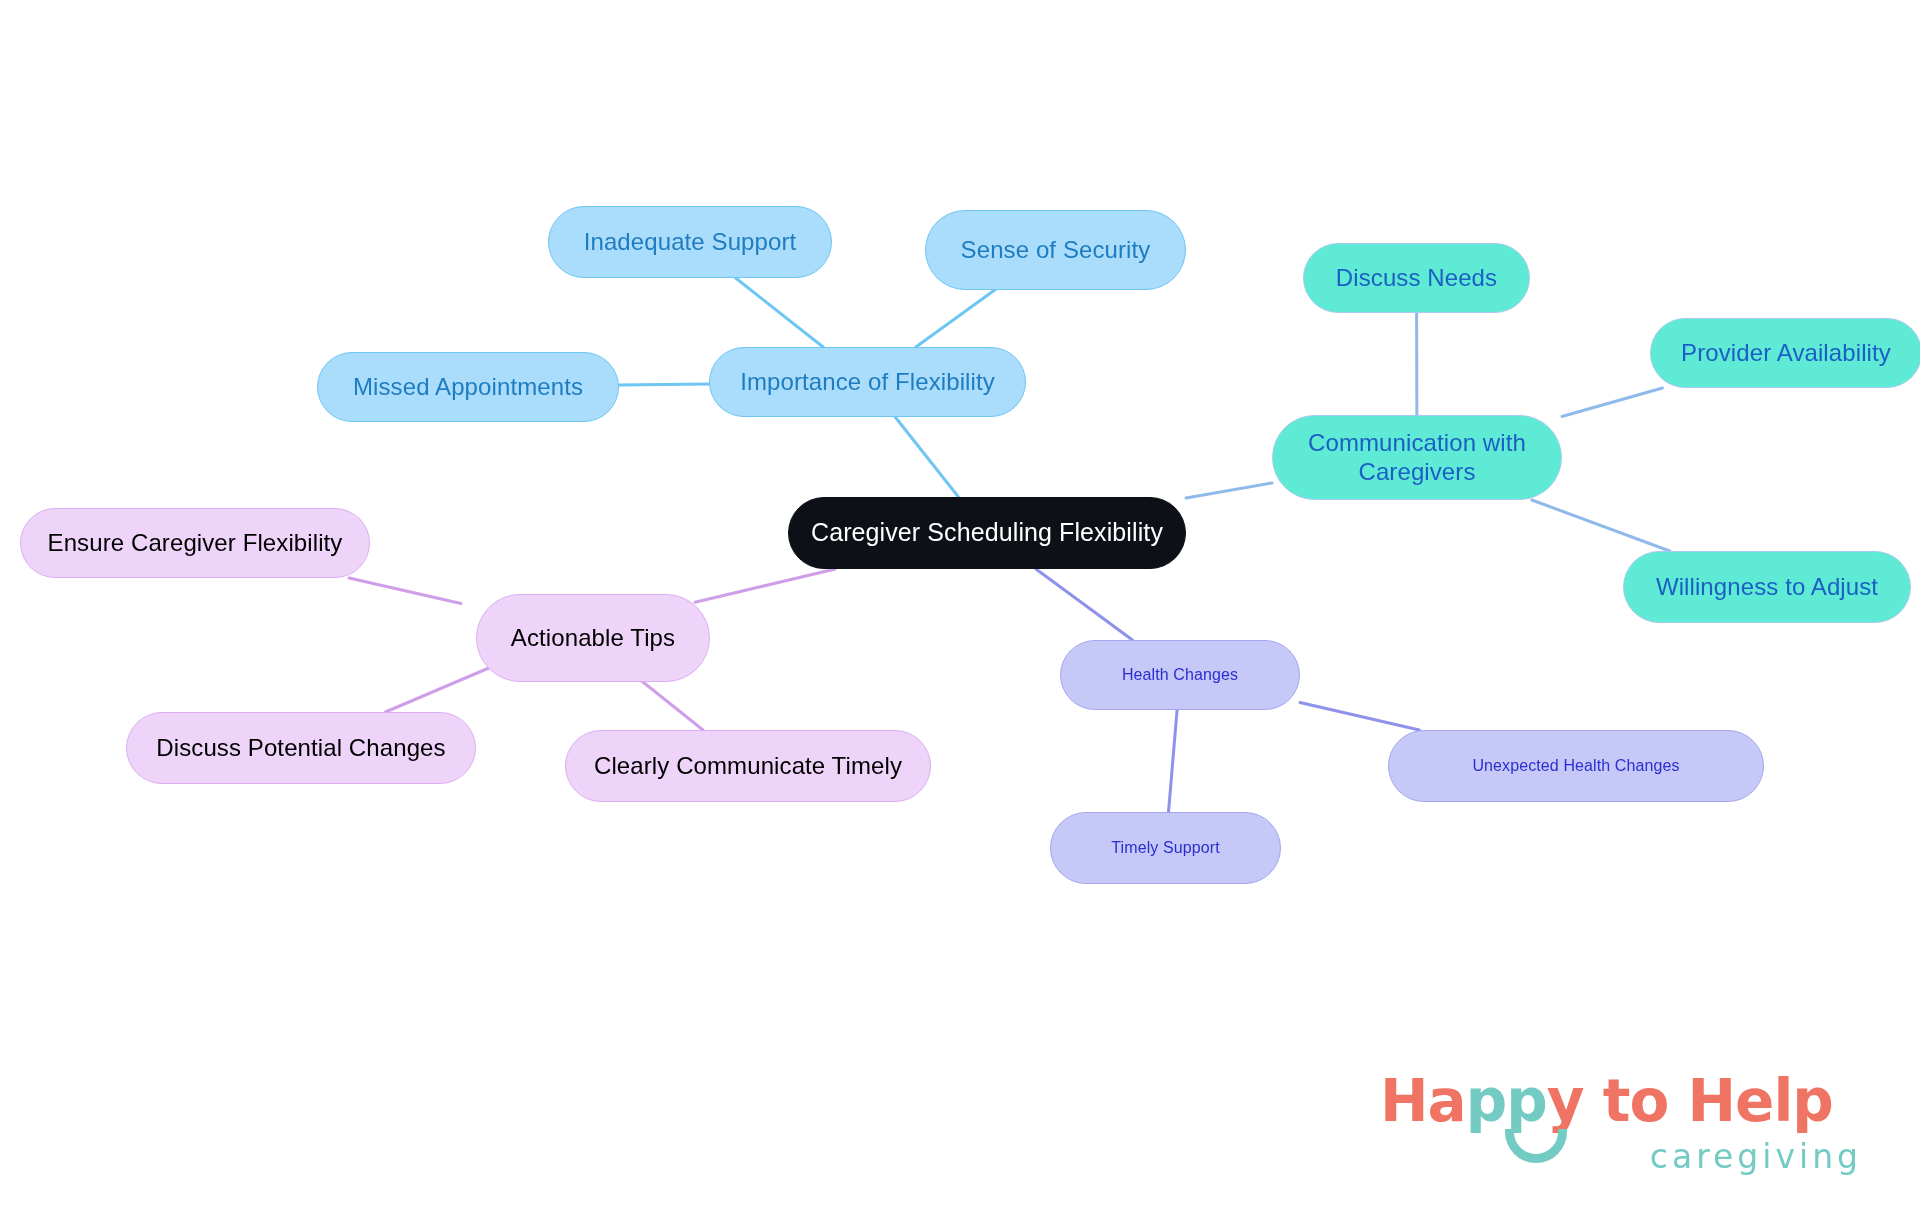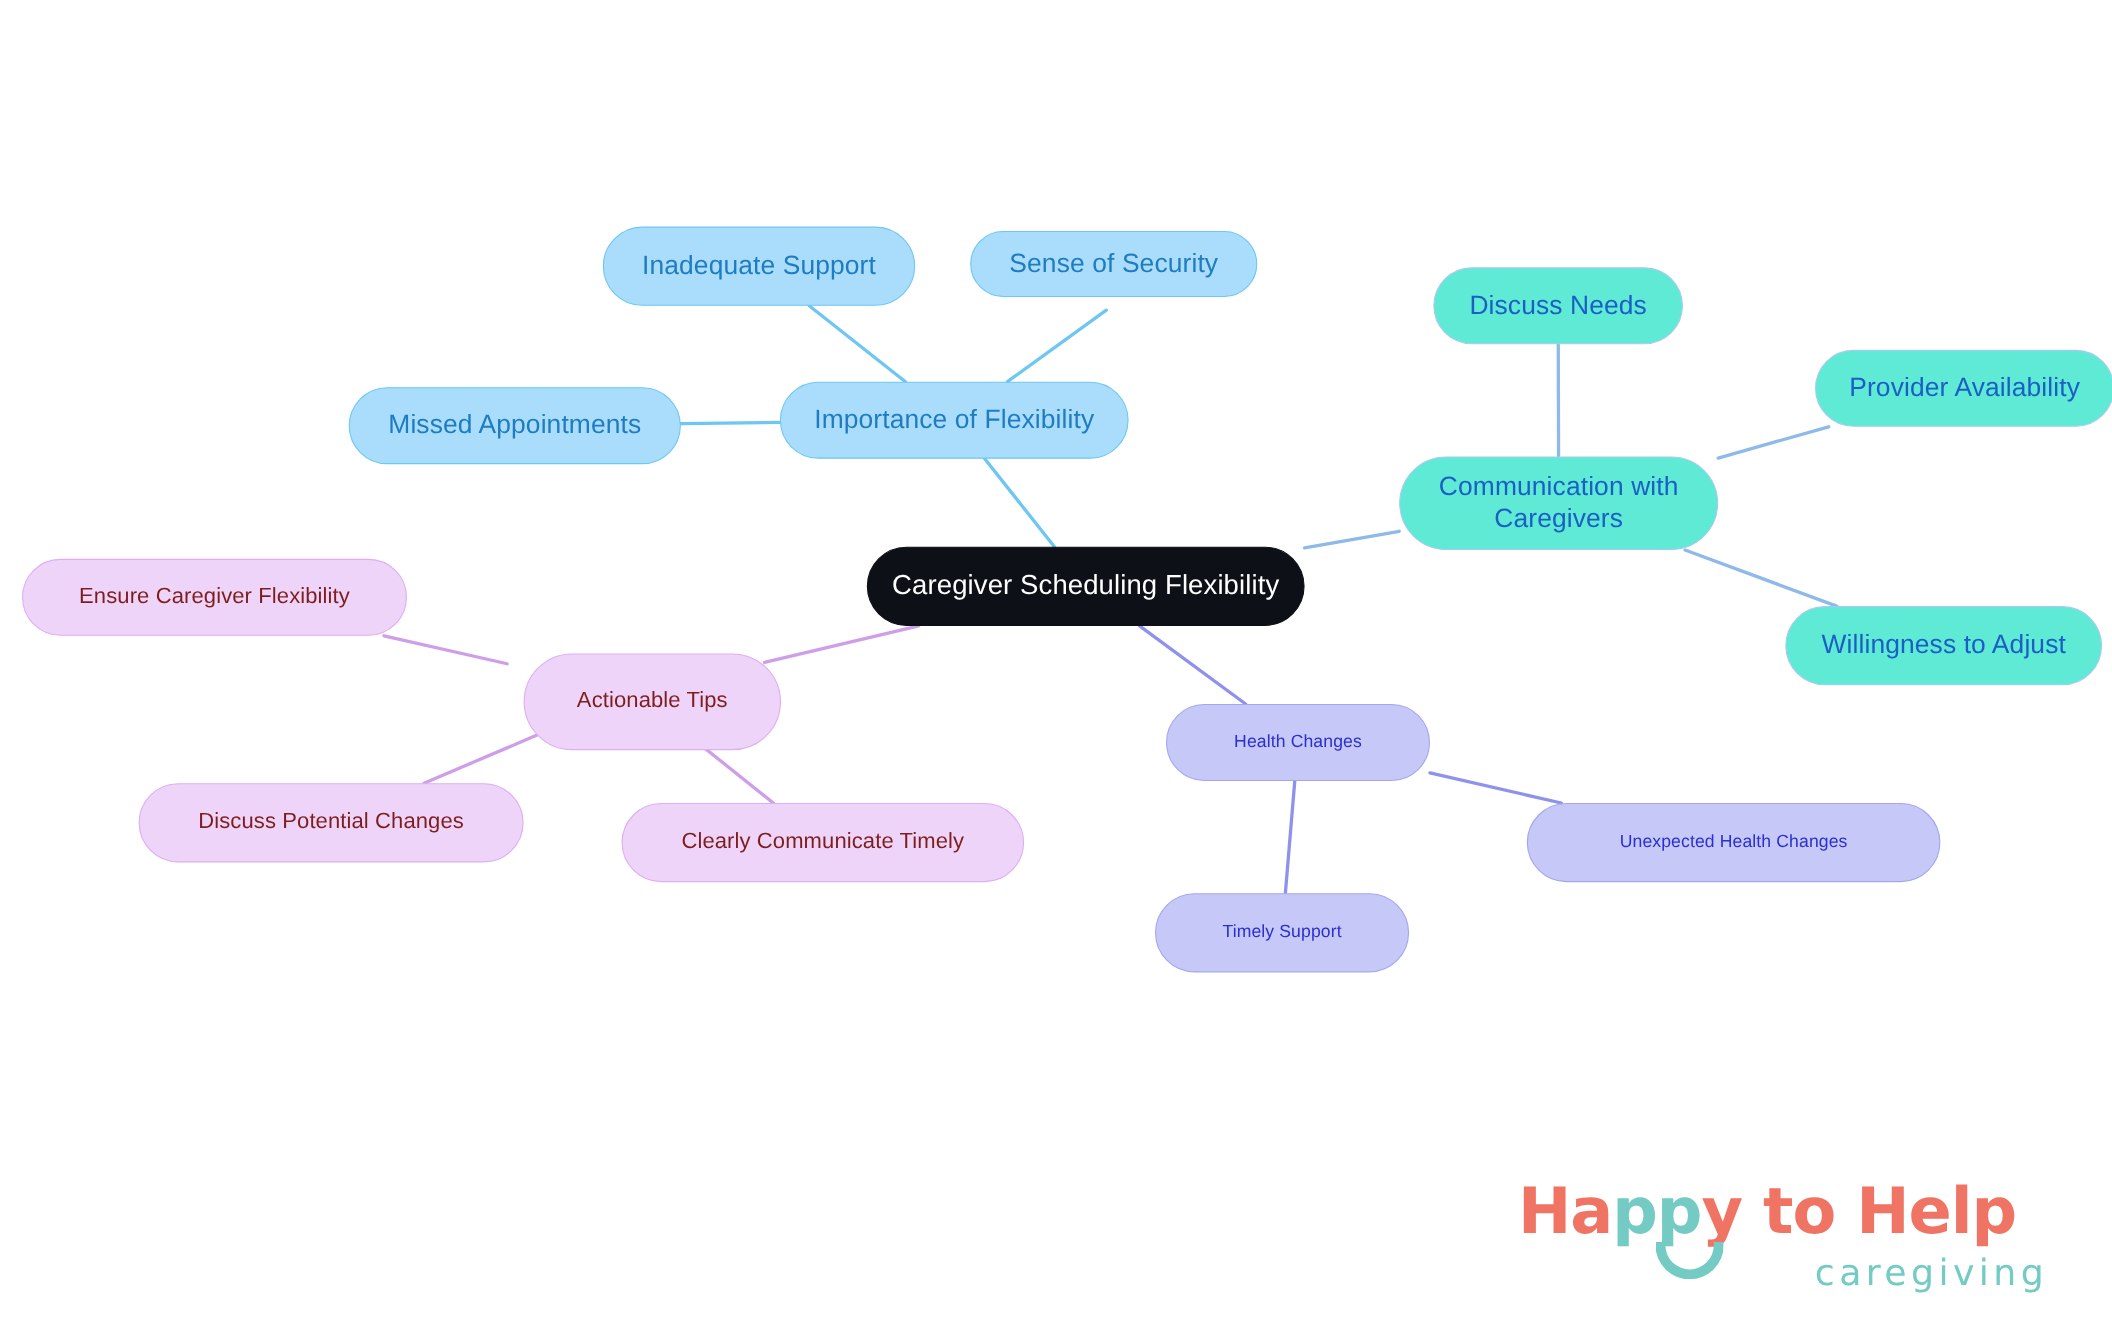--- a/index.html
+++ b/index.html
@@ -58,22 +58,22 @@
   }
   .node.blue2 {
     background: #5eead4;
     border-color: #a8caf0;
     color: #1c5fc4;
     font-size: 24px;
   }
   .node.purple {
     background: #edd4f8;
     border-color: #ddaef3;
-    color: #7f1d1d;
-    font-size: 20px;
+    color: #000000;
+    font-size: 24px;
   }
   .node.periwinkle {
     background: #c6c8f7;
     border-color: #a3a6ee;
     color: #2b2fd1;
     font-size: 16px;
   }
   .logo {
     position: absolute;
     right: 52px;
@@ -131,21 +131,21 @@
       <line x1="1177.0664739884394" y1="710" x2="1168.5173410404625" y2="812" stroke="#8f92ea" stroke-width="3" stroke-linecap="round"></line>
       <line x1="835.2061855670103" y1="569" x2="695" y2="602.2518337408313" stroke="#cf9ee8" stroke-width="3" stroke-linecap="round"></line>
       <line x1="461" y1="603.4229765013055" x2="349.08045977011494" y2="578" stroke="#cf9ee8" stroke-width="3" stroke-linecap="round"></line>
       <line x1="493.49152542372883" y1="666" x2="385.50847457627117" y2="712" stroke="#cf9ee8" stroke-width="3" stroke-linecap="round"></line>
       <line x1="623" y1="666" x2="703" y2="730" stroke="#cf9ee8" stroke-width="3" stroke-linecap="round"></line>
     </svg>
   <div id="nodes-layer">
       <div class="node root" style="left: 788px; top: 497px; width: 398px; height: 72px;">Caregiver Scheduling Flexibility</div>
       <div class="node blue1" style="left: 709px; top: 347px; width: 317px; height: 70px;">Importance of Flexibility</div>
       <div class="node blue1" style="left: 548px; top: 206px; width: 284px; height: 72px;">Inadequate Support</div>
-      <div class="node blue1" style="left: 882px; top: 210px; width: 261px; height: 60px;">Sense of Security</div>
+      <div class="node blue1" style="left: 925px; top: 210px; width: 261px; height: 80px;">Sense of Security</div>
       <div class="node blue1" style="left: 317px; top: 352px; width: 302px; height: 70px;">Missed Appointments</div>
       <div class="node blue2" style="left: 1272px; top: 415px; width: 290px; height: 85px;">Communication with
 Caregivers</div>
       <div class="node blue2" style="left: 1303px; top: 243px; width: 227px; height: 70px;">Discuss Needs</div>
       <div class="node blue2" style="left: 1650px; top: 318px; width: 272px; height: 70px;">Provider Availability</div>
       <div class="node blue2" style="left: 1623px; top: 551px; width: 288px; height: 72px;">Willingness to Adjust</div>
       <div class="node periwinkle" style="left: 1060px; top: 640px; width: 240px; height: 70px;">Health Changes</div>
       <div class="node periwinkle" style="left: 1388px; top: 730px; width: 376px; height: 72px;">Unexpected Health Changes</div>
       <div class="node periwinkle" style="left: 1050px; top: 812px; width: 231px; height: 72px;">Timely Support</div>
       <div class="node purple" style="left: 476px; top: 594px; width: 234px; height: 88px;">Actionable Tips</div>

